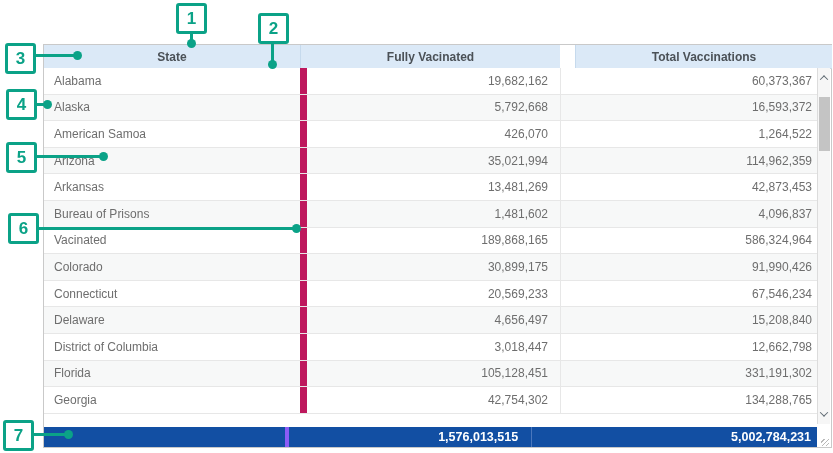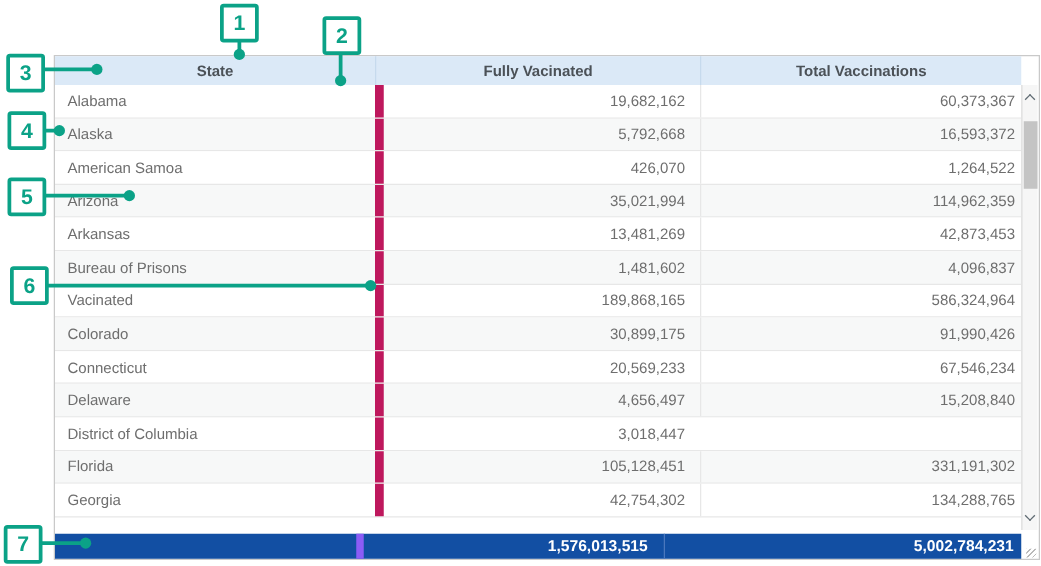--- a/index.html
+++ b/index.html
@@ -16,21 +16,21 @@
   .header-row{
     position:absolute;left:0;top:0;height:23px;display:flex;
     border-bottom:1px solid #cdd7e2;
   }
   .hcell{
     background:#dbe9f7;color:#4b5157;font-size:12px;font-weight:bold;
     display:flex;align-items:center;justify-content:center;box-sizing:border-box;
   }
   .hcell.c1{width:256px;}
   .hcell.c2{width:260px;border-left:1px solid #c6daed;}
-  .hcell.c3{width:257px;border-left:1px solid #c6daed;}
+  .hcell.c3{width:257px;border-left:1px solid #c6daed;margin-left:15px;}
 
   .body{position:absolute;left:0;top:23px;width:773px;height:356px;background:#ffffff;overflow:hidden;}
   .trow{display:flex;height:26.6px;box-sizing:border-box;border-bottom:1px solid #e7e7e7;background:#ffffff;}
   .trow.alt{background:#f7f8f8;}
   .tcell{box-sizing:border-box;display:flex;align-items:center;color:#6e6e6e;font-size:12px;overflow:hidden;white-space:nowrap;}
   .tcell.c1{width:256px;padding-left:10px;}
   .tcell.c2{width:260px;border-left:7px solid #be185d;justify-content:flex-end;padding-right:12px;padding-left:20px;}
   .tcell.c3{width:257px;border-left:1px solid #e7e7e7;justify-content:flex-end;padding-right:5px;}
 
   
@@ -46,21 +46,21 @@
   .chev.down{transform:rotate(225deg) translate(1px,1px);}
   .scroll-thumb{position:absolute;left:1px;top:29px;width:11px;height:54px;background:#c4c4c4;}
 
   
   .footer-row{
     position:absolute;left:0;top:382px;width:773px;height:20px;display:flex;
     background:#124fa3;
   }
   .fcell{box-sizing:border-box;display:flex;align-items:center;color:#ffffff;font-size:12.5px;font-weight:bold;}
   .fcell.c1{width:256px;}
-  .fcell.c2{width:260px;border-left:6px solid #8b5cf6;justify-content:flex-end;padding-right:13px;}
+  .fcell.c2{width:260px;border-left:4px solid #8b5cf6;justify-content:flex-end;padding-right:13px;}
   .fcell.c3{width:303px;border-left:1px solid #4a77bd;justify-content:flex-end;padding-right:6px;}
 
   .grip{
     position:absolute;left:777px;top:394px;width:8px;height:7px;
     background:repeating-linear-gradient(135deg, transparent 0 2px, #b9b9b9 2px 3px);
   }
 
   
   .callout{
     position:absolute;width:25px;height:25px;background:#ffffff;
@@ -139,20 +139,21 @@
         <div class="tcell c3">67,546,234</div>
       </div>
       <div class="trow alt">
         <div class="tcell c1">Delaware</div>
         <div class="tcell c2">4,656,497</div>
         <div class="tcell c3">15,208,840</div>
       </div>
       <div class="trow">
         <div class="tcell c1">District of Columbia</div>
         <div class="tcell c2">3,018,447</div>
+        <div class="tcell c3">12,662,798</div>
       </div>
       <div class="trow alt">
         <div class="tcell c1">Florida</div>
         <div class="tcell c2">105,128,451</div>
         <div class="tcell c3">331,191,302</div>
       </div>
       <div class="trow">
         <div class="tcell c1">Georgia</div>
         <div class="tcell c2">42,754,302</div>
         <div class="tcell c3">134,288,765</div>

